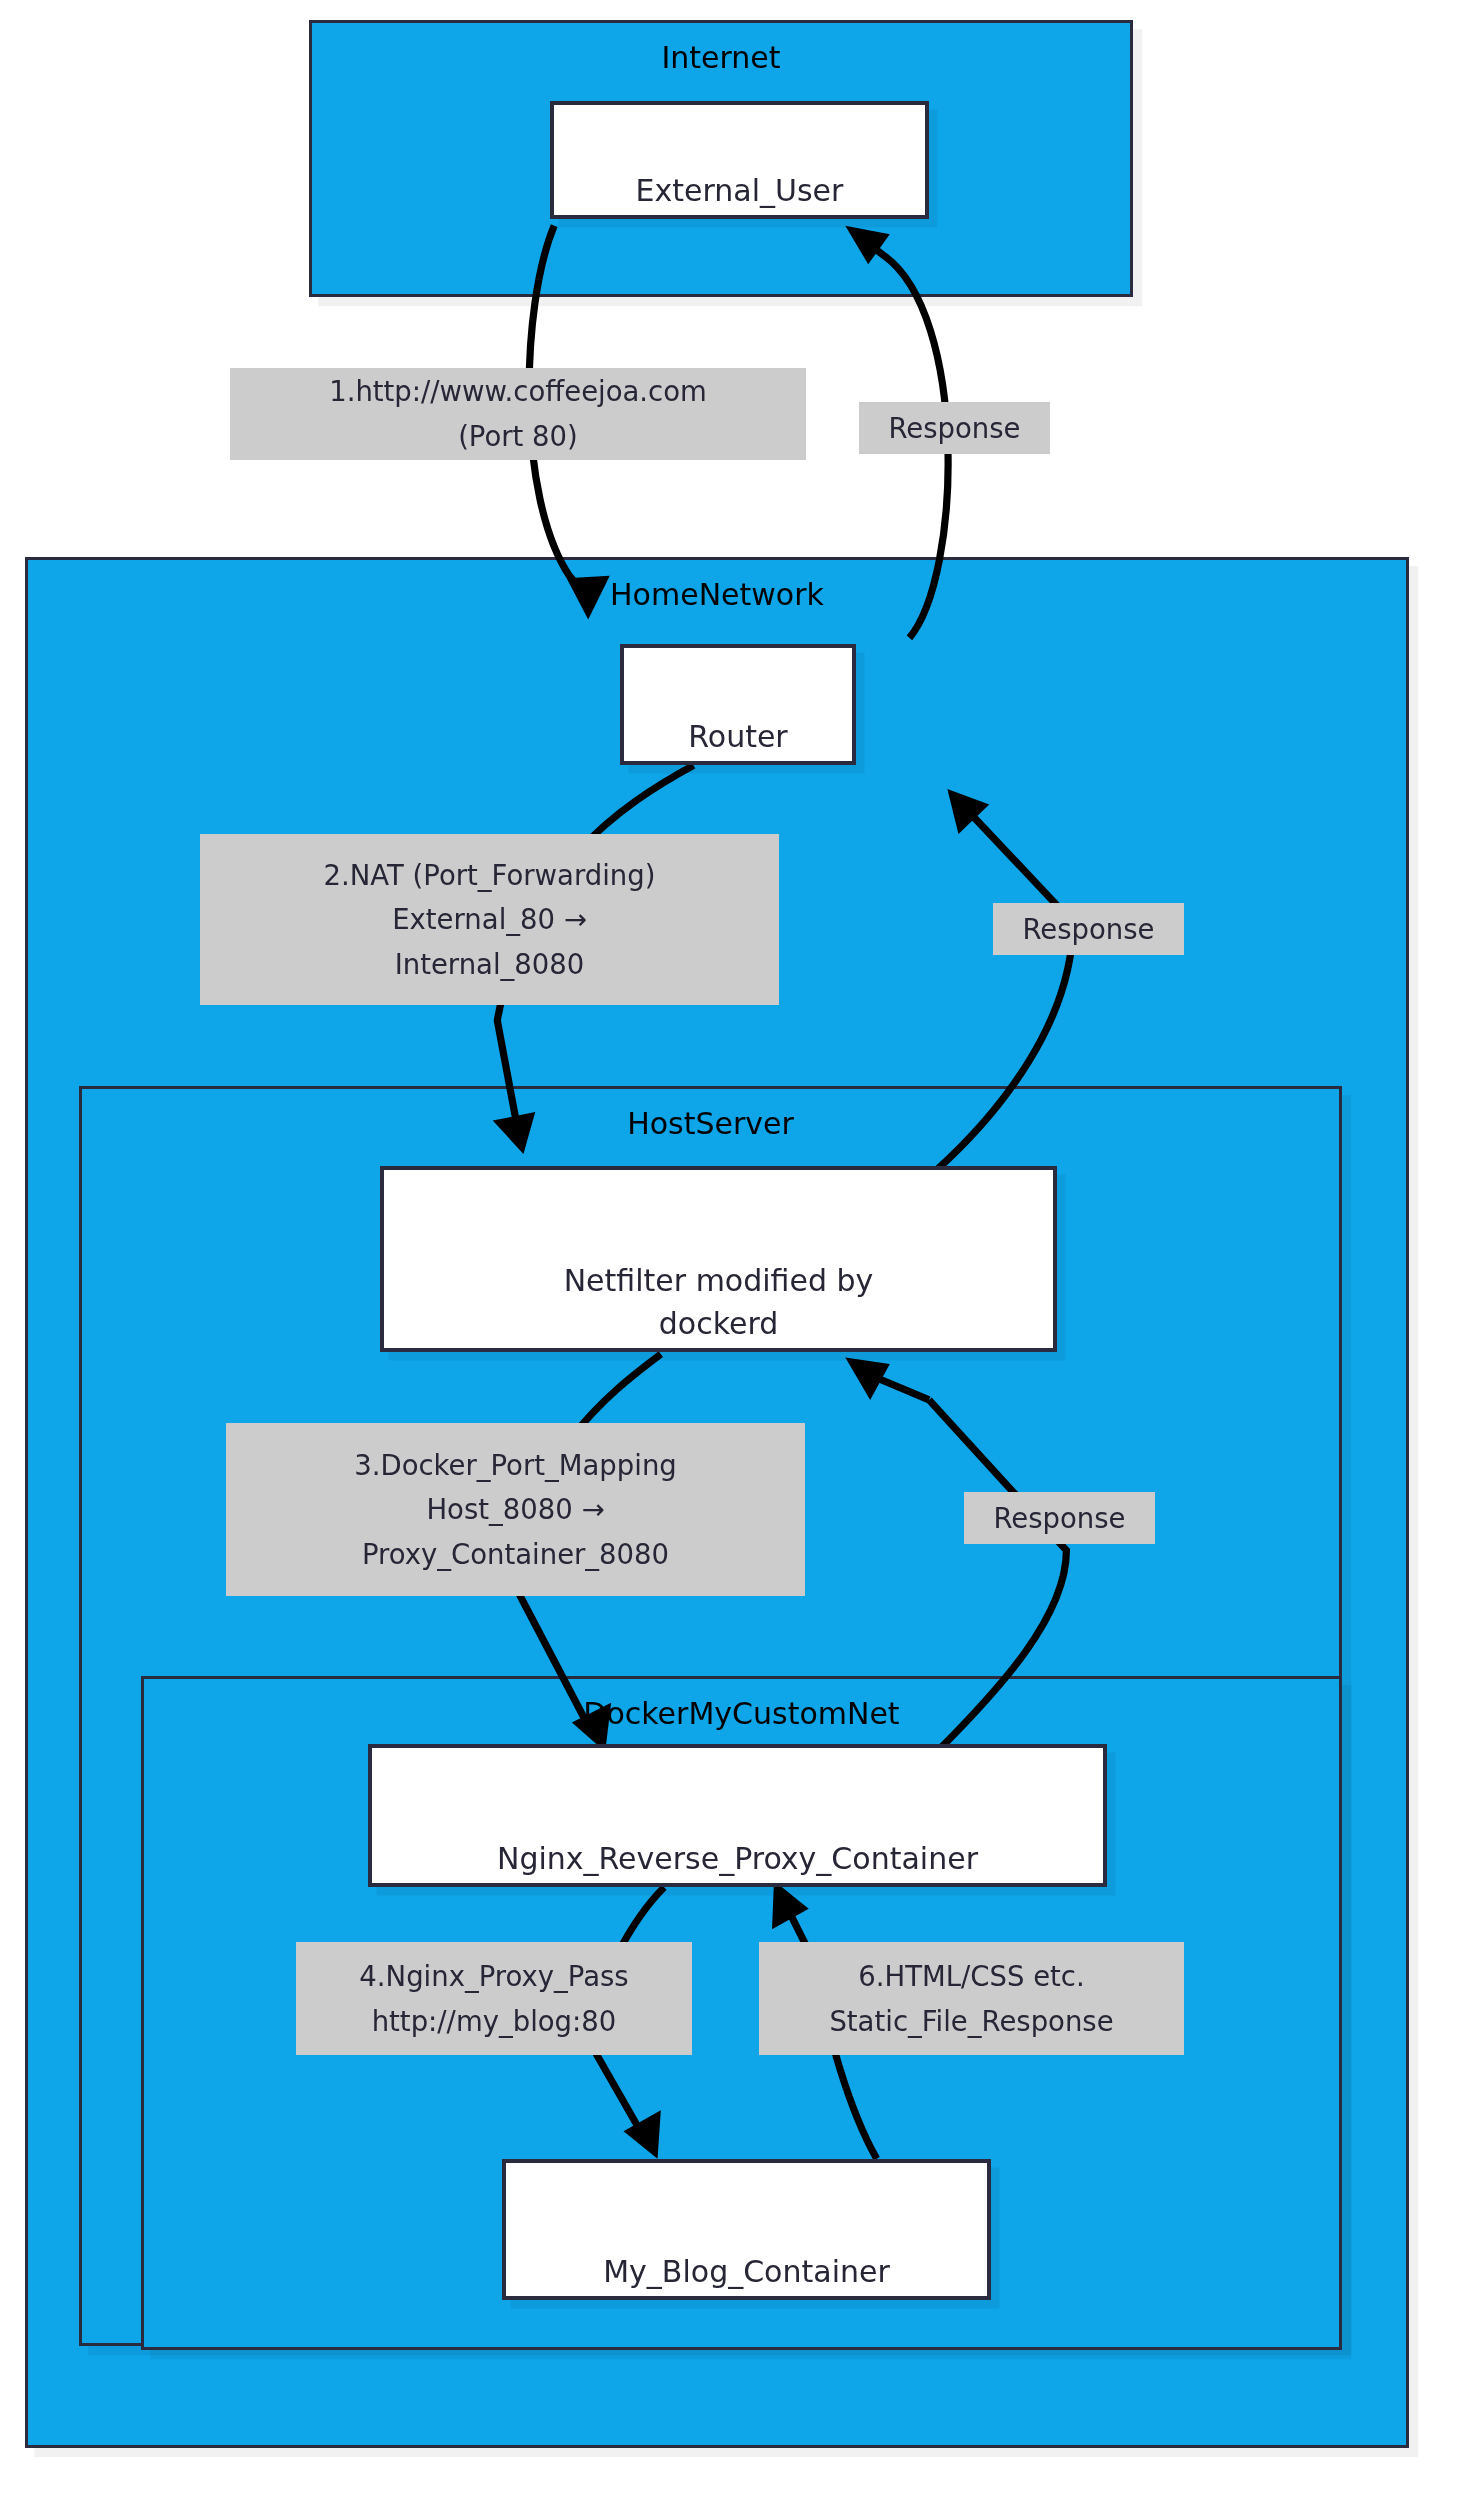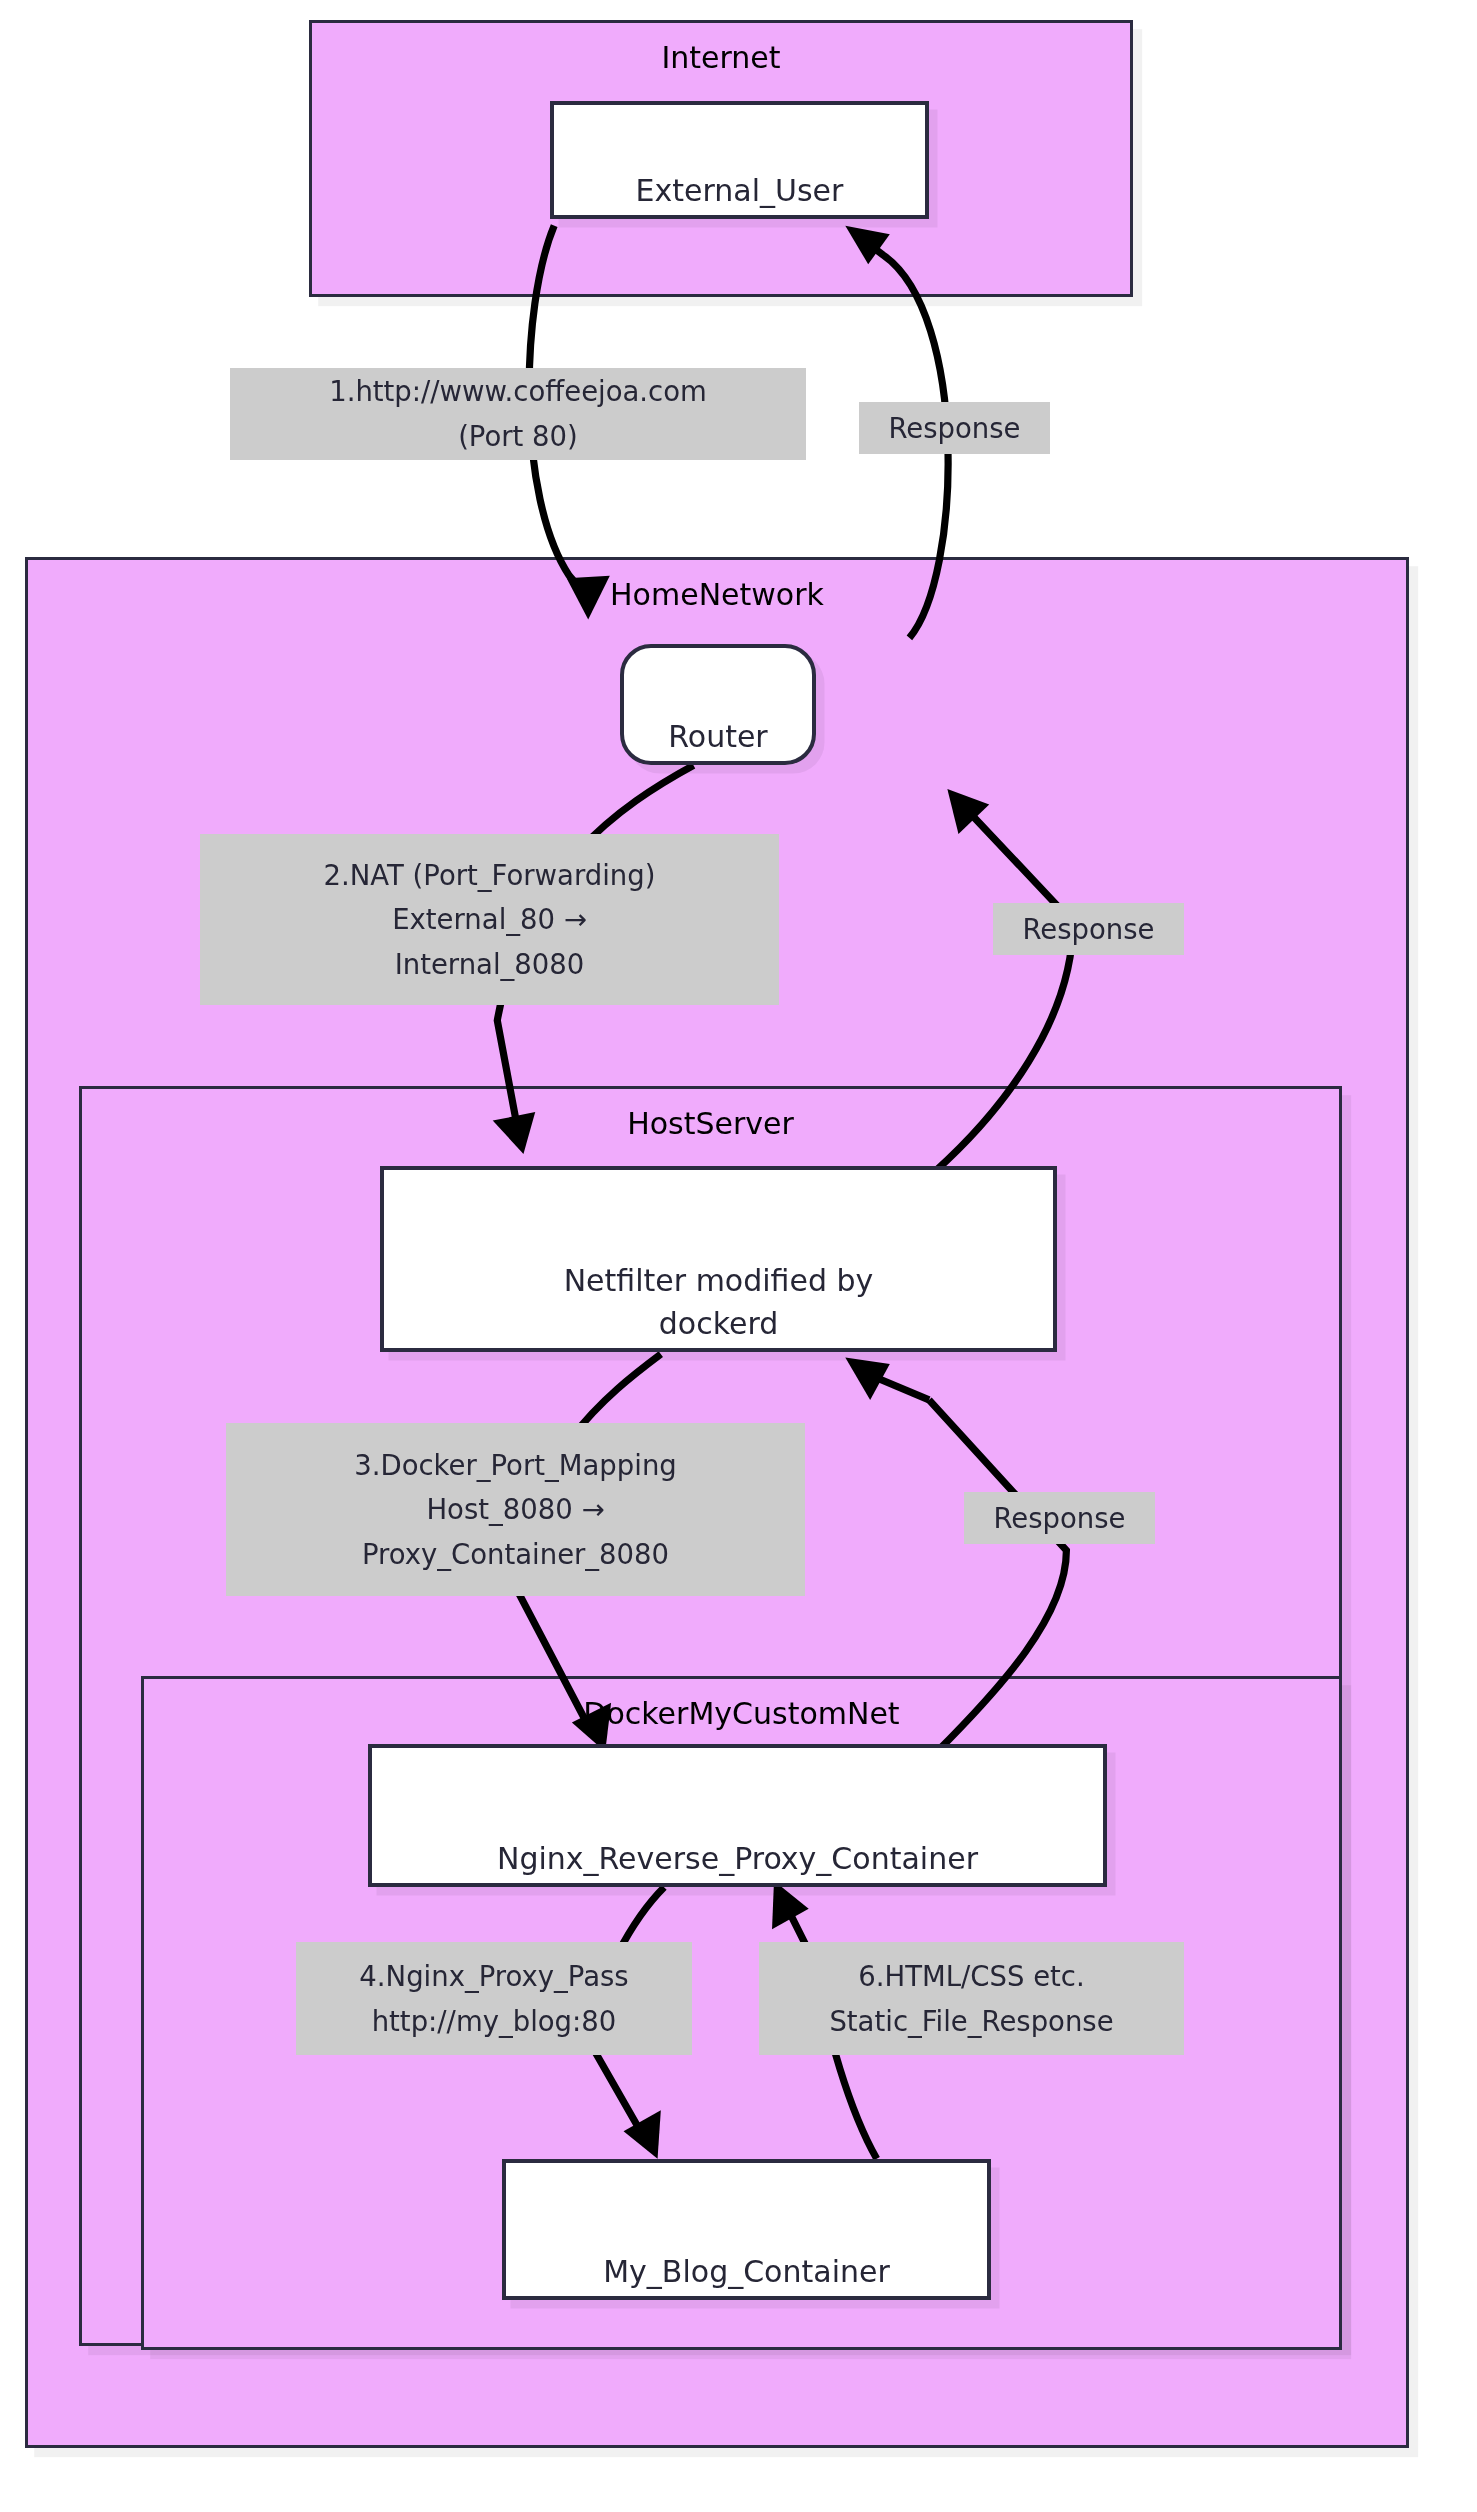--- a/index.html
+++ b/index.html
@@ -2,21 +2,21 @@
 <html style="font-size:10.5px"><head>
 <meta charset="utf-8">
 <style>
   html,body{margin:0;padding:0;background:#ffffff;}
   body{font-family:"DejaVu Sans",sans-serif;}
   #canvas{position:relative;width:1478px;height:2512px;background:#ffffff;overflow:hidden;}
 
   
   .cluster{
     position:absolute;
-    background:#f0abfc;
+    background:#0ea5e9;
     border:3.9px solid #2b2b40;
     box-shadow:9.2px 9.2px 0 0 rgba(0,0,0,0.055);
     box-sizing:border-box;
   }
   .cluster-label{
     position:absolute;
     left:0;right:0;
     text-align:center;
     font-size:30px;
     color:#000000;
@@ -127,21 +127,21 @@
     <g>
       <path d="M 1340,3300 C 1300,3230 1260,3100 1250,3010 L 1200,2910"></path>
       <polygon points="1183,2875 1236,2918 1180,2949"></polygon>
     </g>
   </svg>
 
   <div class="node" style="left:550px;top:101px;width:379px;height:118px;">
     <span>External_User</span>
   </div>
 
-  <div class="node" style="left:620px;top:644px;width:196px;height:121px;border-radius:31px;">
+  <div class="node" style="left:620px;top:644px;width:236px;height:121px;">
     <span>Router</span>
   </div>
 
   <div class="node" style="left:380px;top:1166px;width:677px;height:186px;">
     <span style="white-space:pre-line;">Netfilter modified by
 dockerd</span>
   </div>
 
   <div class="node" style="left:368px;top:1744px;width:739px;height:143px;">
     <span>Nginx_Reverse_Proxy_Container</span>

